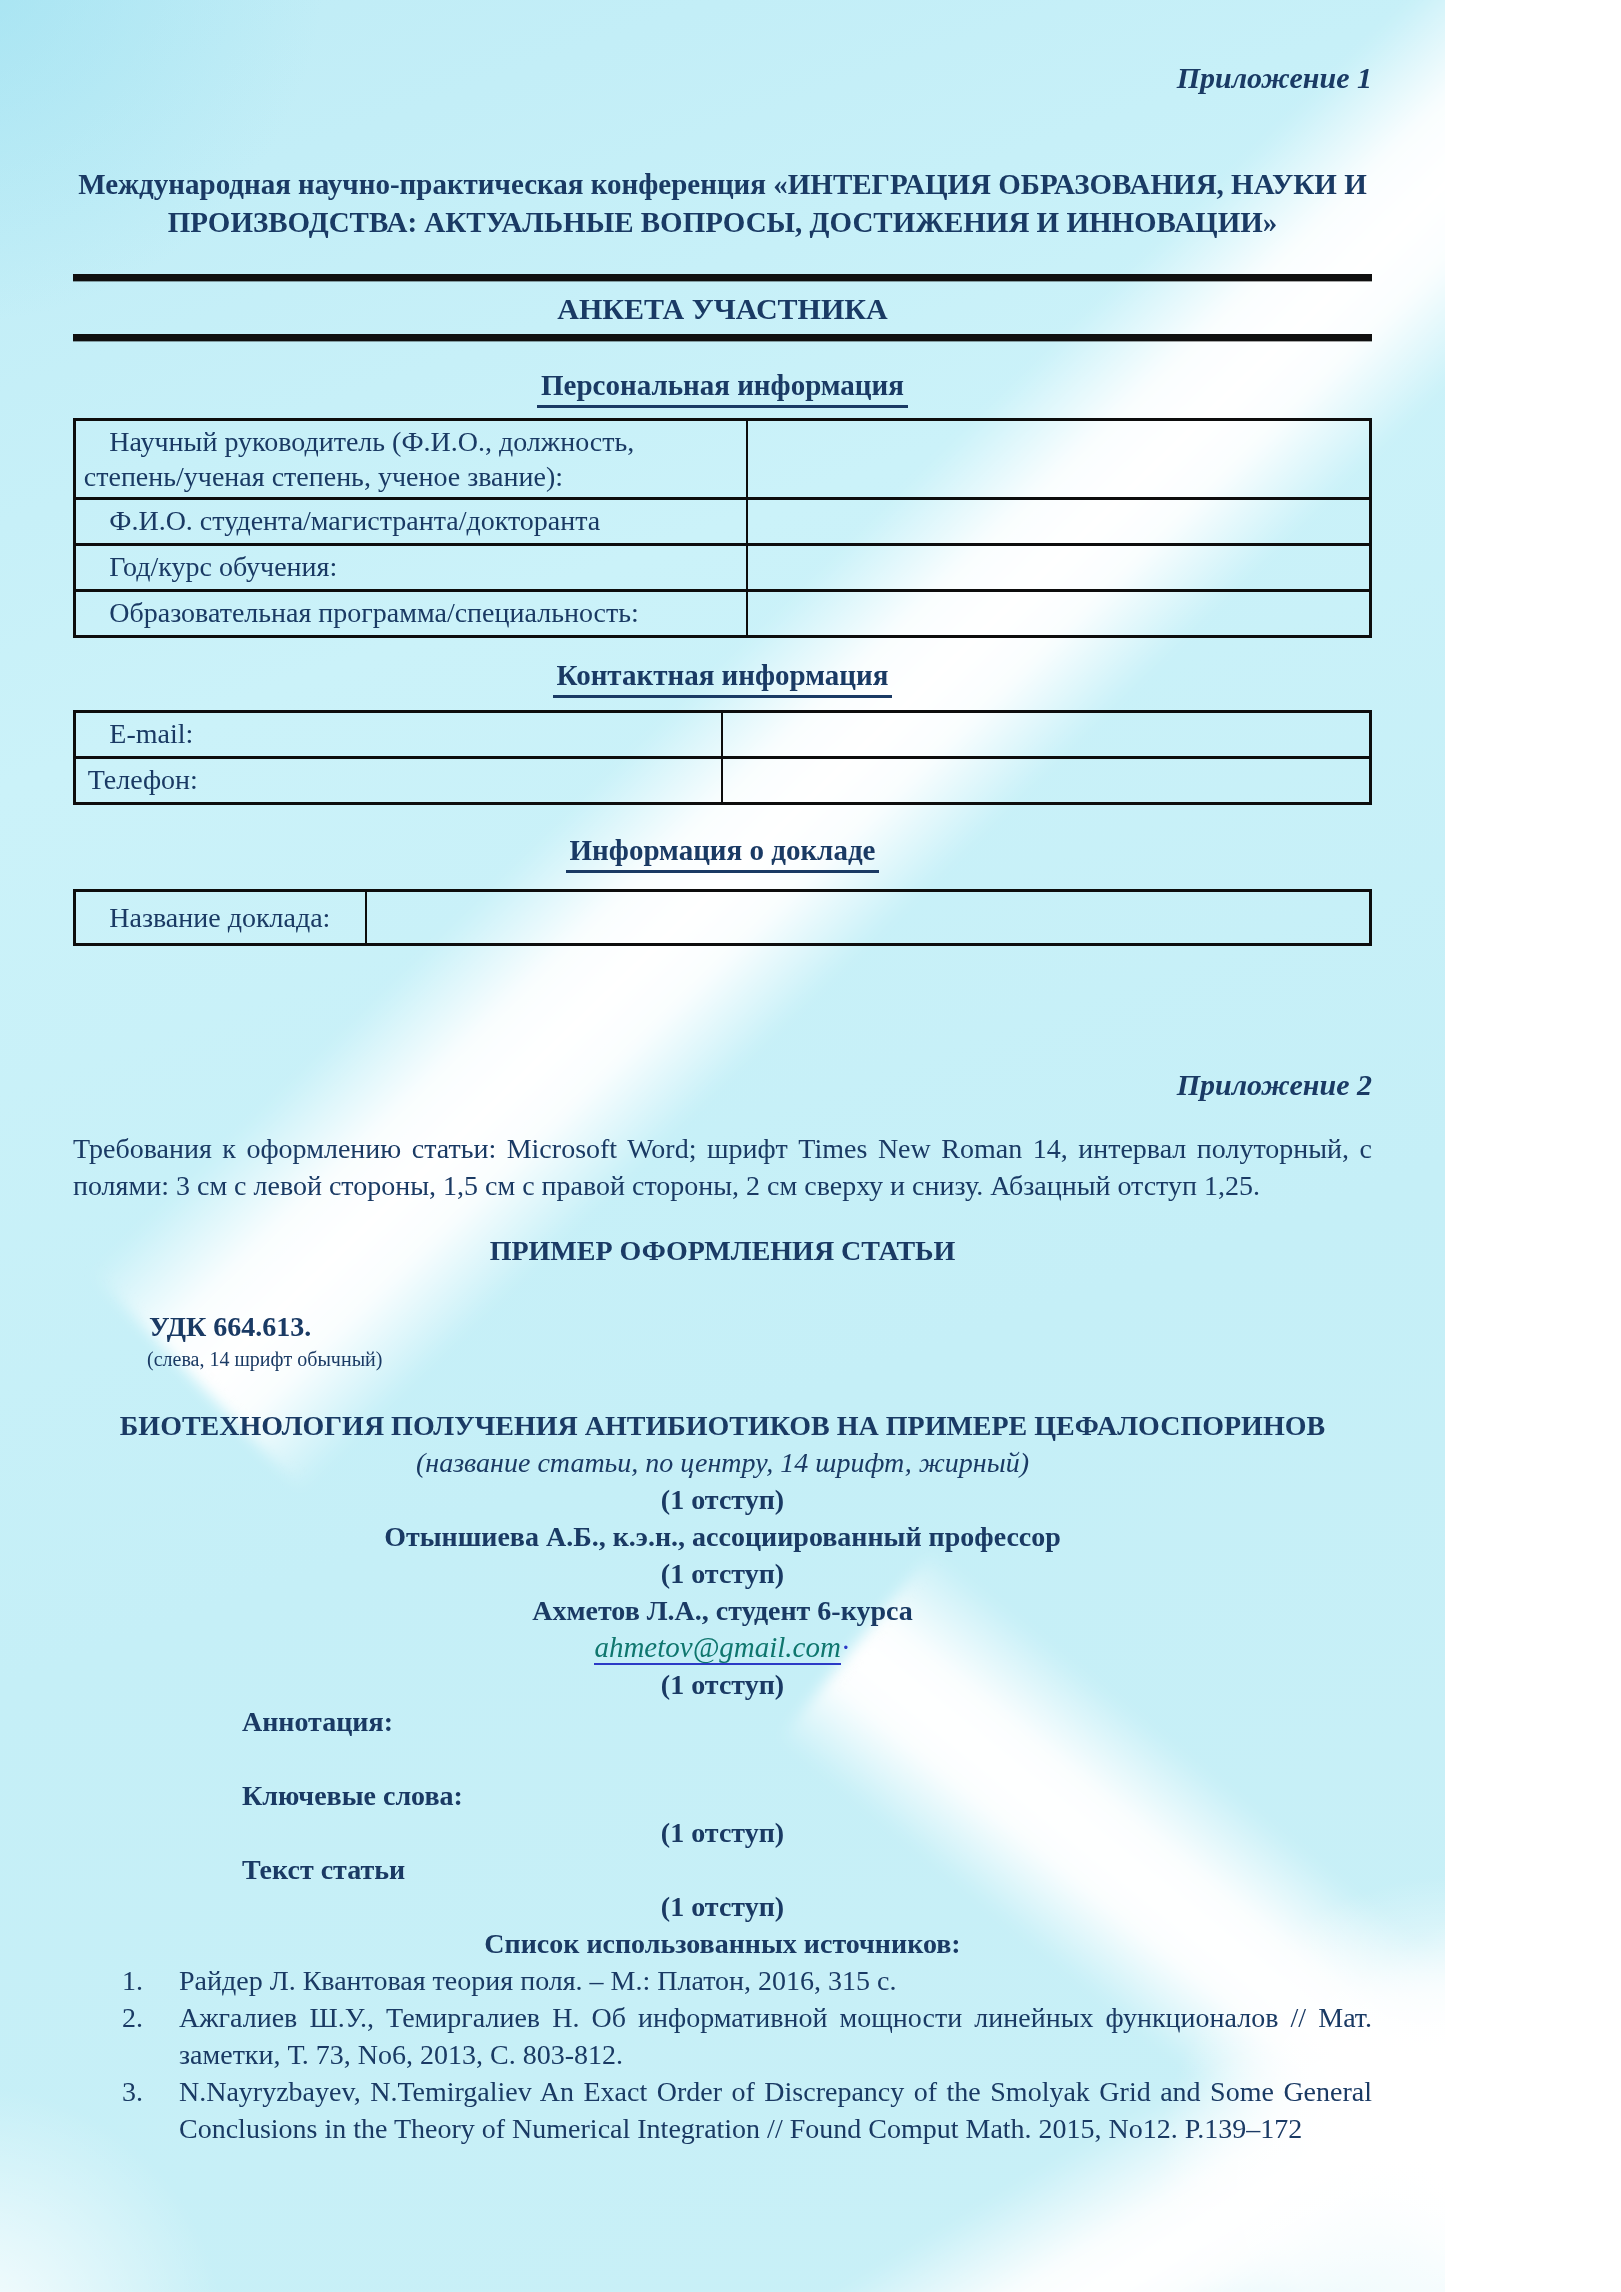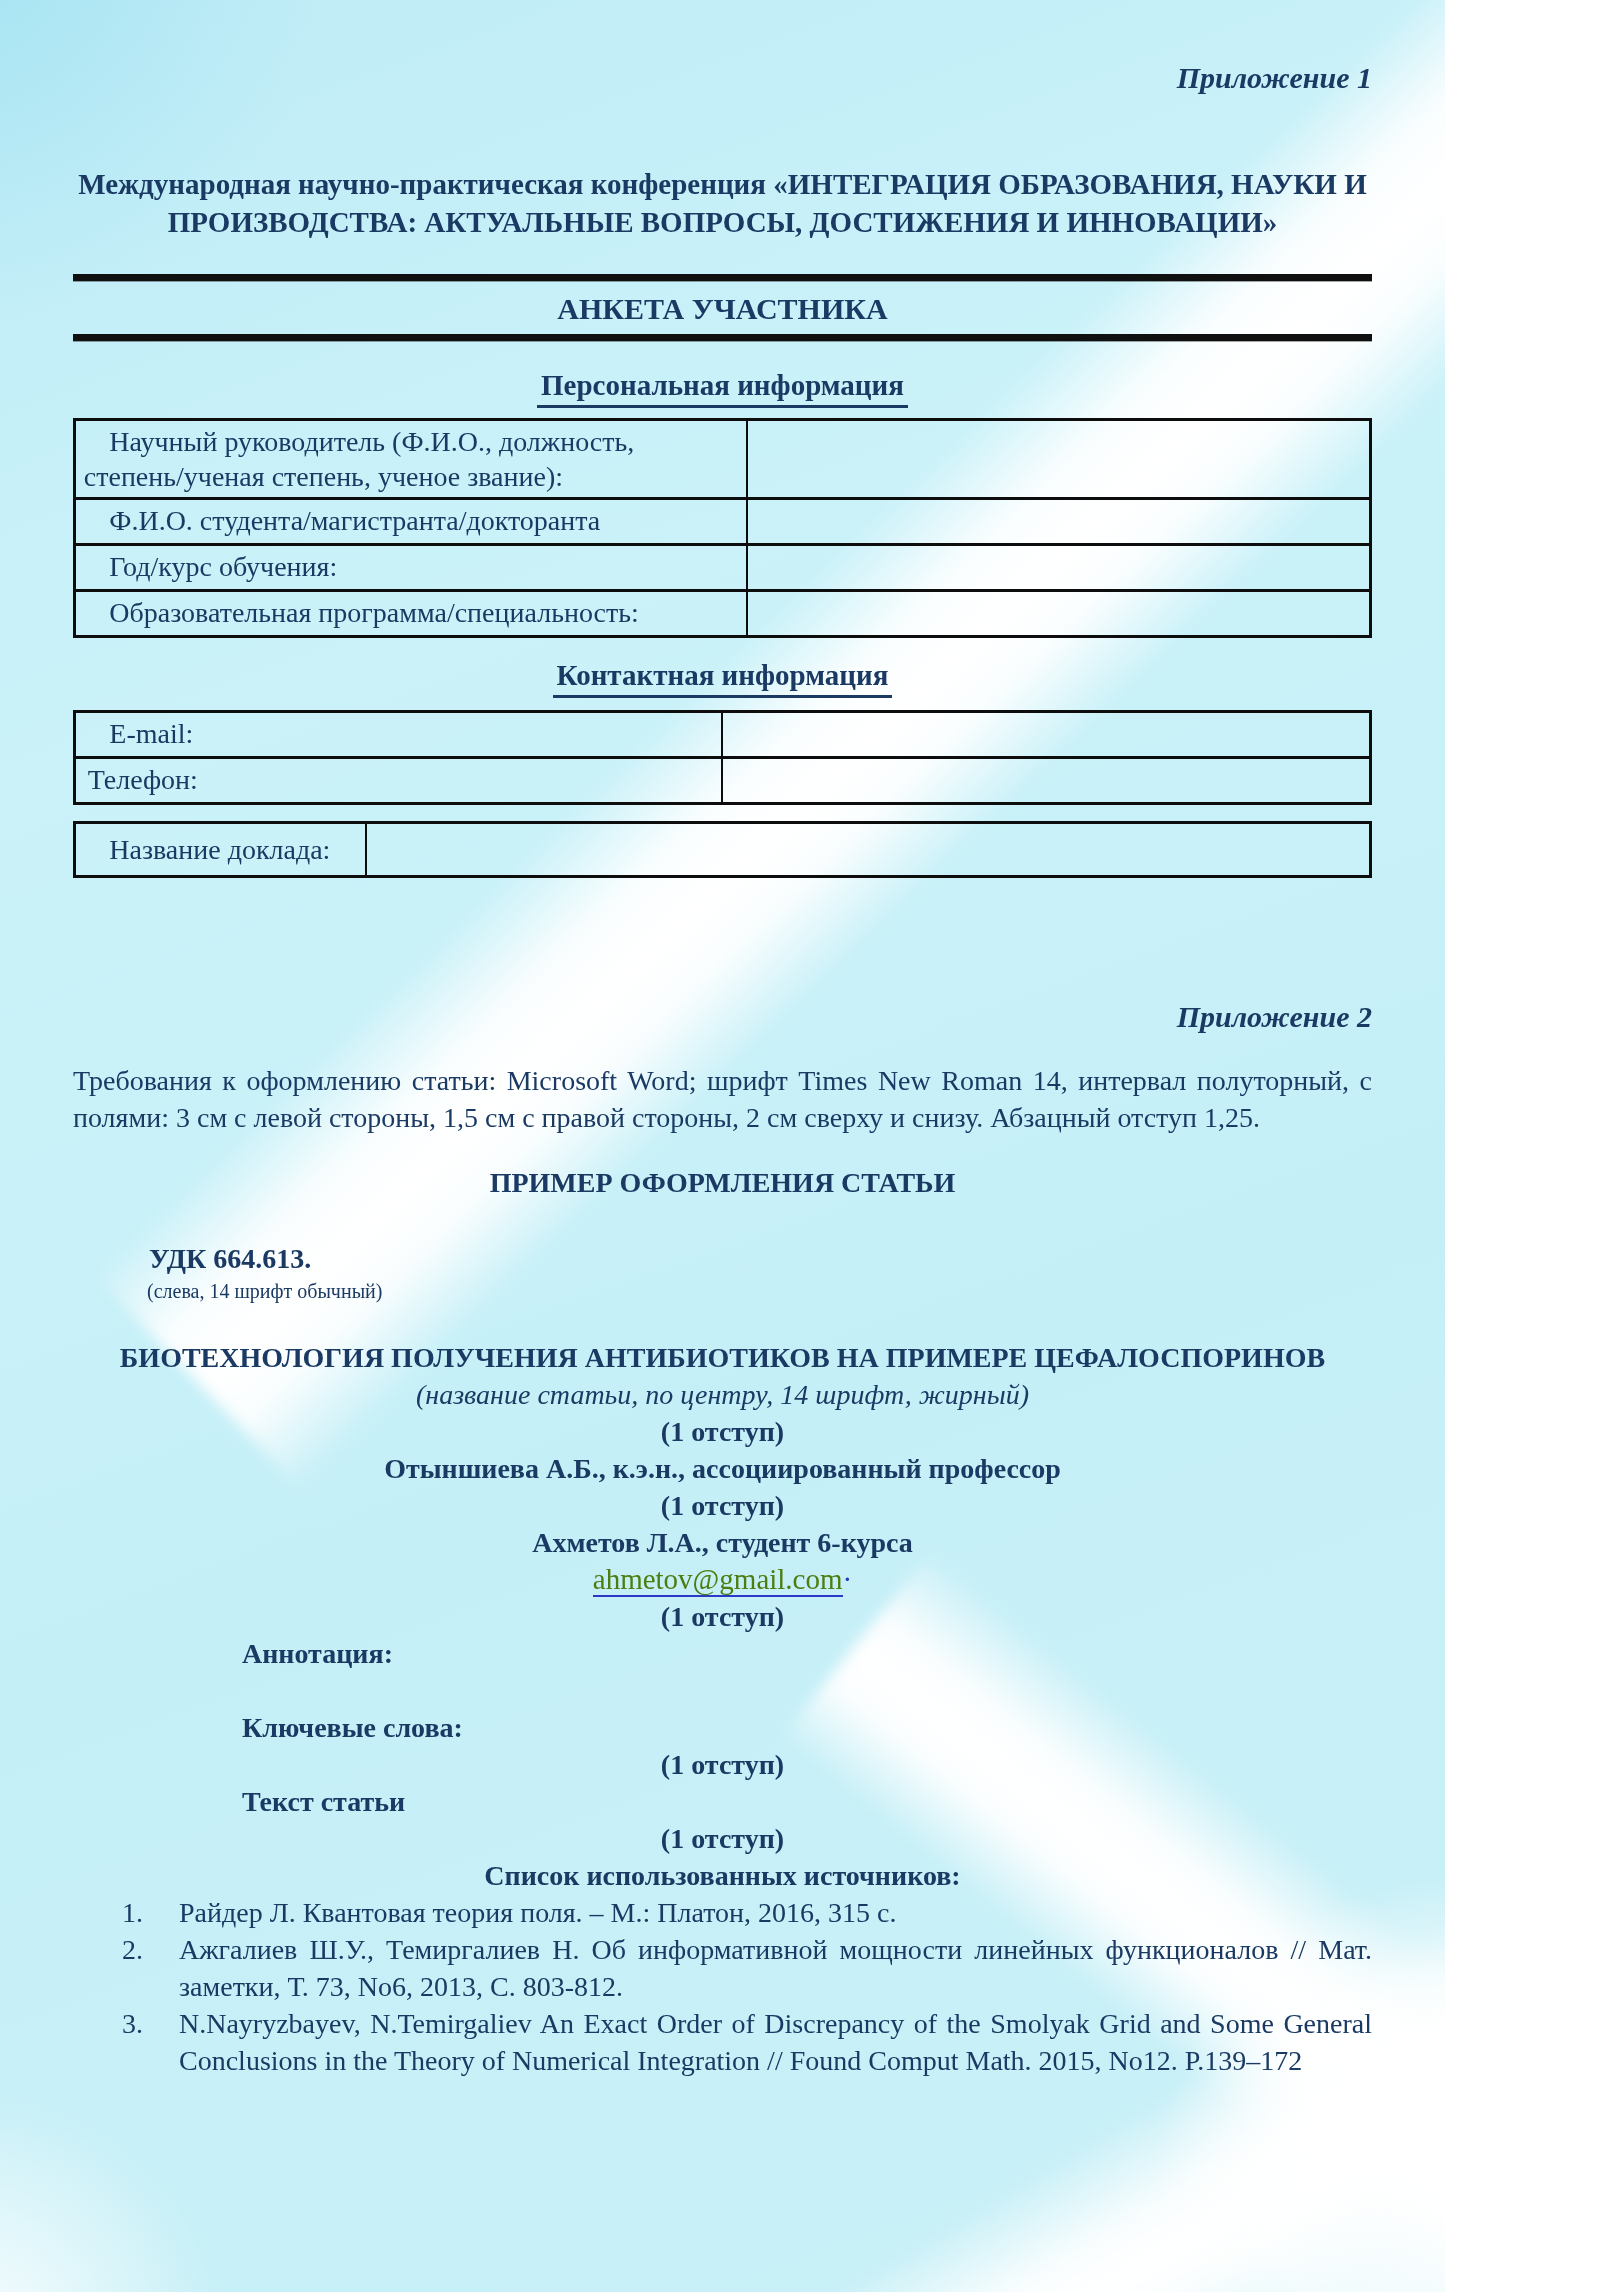--- a/index.html
+++ b/index.html
@@ -76,21 +76,21 @@
   .cline { margin:0; }
   .example-heading { margin-top:28px; }
   .udk { margin-top:39px; margin-left:76px; }
   .small-note { margin-left:74px; font-size:20px; line-height:29px; }
   .article-title { margin-top:33px; }
   .italic { font-style:italic; }
   .label-indent { margin-left:169px; }
   .gap-top { margin-top:37px; }
 
   .email-line { font-size:29px; }
-  .email-link { color:#4d7c0f; text-decoration:none; border-bottom:2.9px solid #2b3ac6; cursor:pointer; }
+  .email-link { font-style:italic; color:#0f766e; text-decoration:none; border-bottom:2.9px solid #2b3ac6; cursor:pointer; }
   .email-suffix { color:#2b3ac6; }
 
   .refs { }
   .ref { position:relative; padding-left:106px; text-align:justify; }
   .ref-num { position:absolute; left:49px; top:0; }
 </style>
 </head>
 <body>
 
 <div class="page">
@@ -160,20 +160,23 @@
         <div class="td value"></div>
       </div>
       <div class="tr">
         <div class="td label">
           <span class="label-text">Телефон:</span>
         </div>
         <div class="td value"></div>
       </div>
     </div>
 
+    <div class="heading-wrap hw-report">
+      <span class="section-heading">Информация о докладе</span>
+    </div>
 
     <div class="tbl tbl-report">
       <div class="tr">
         <div class="td label">
           <span class="label-text">Название доклада:</span>
         </div>
         <div class="td value"></div>
       </div>
     </div>
 

